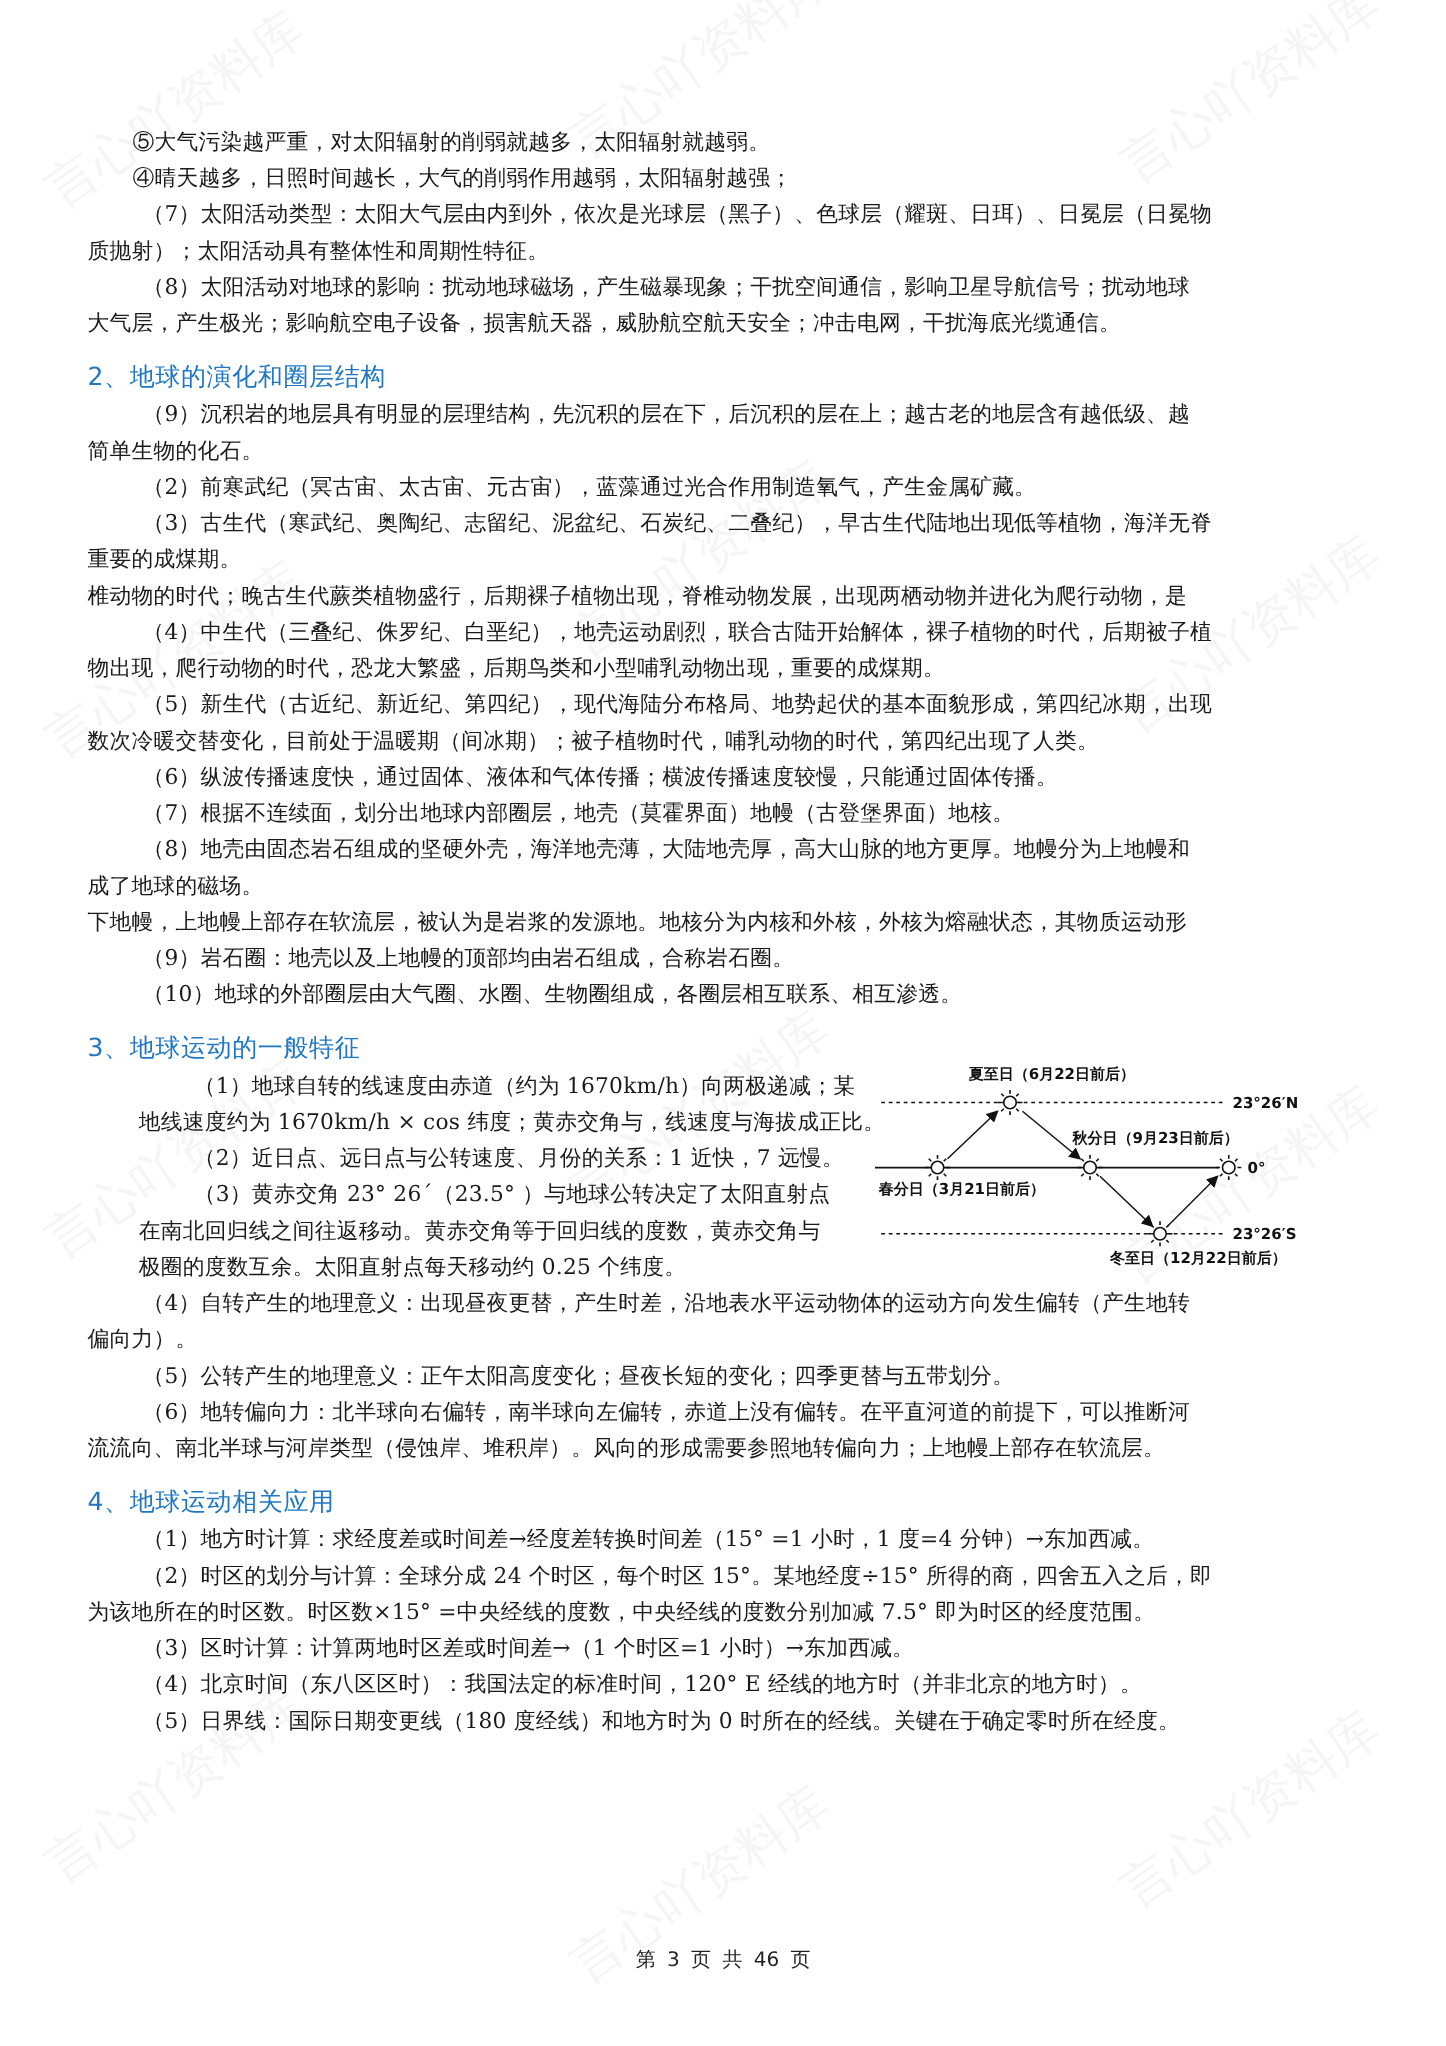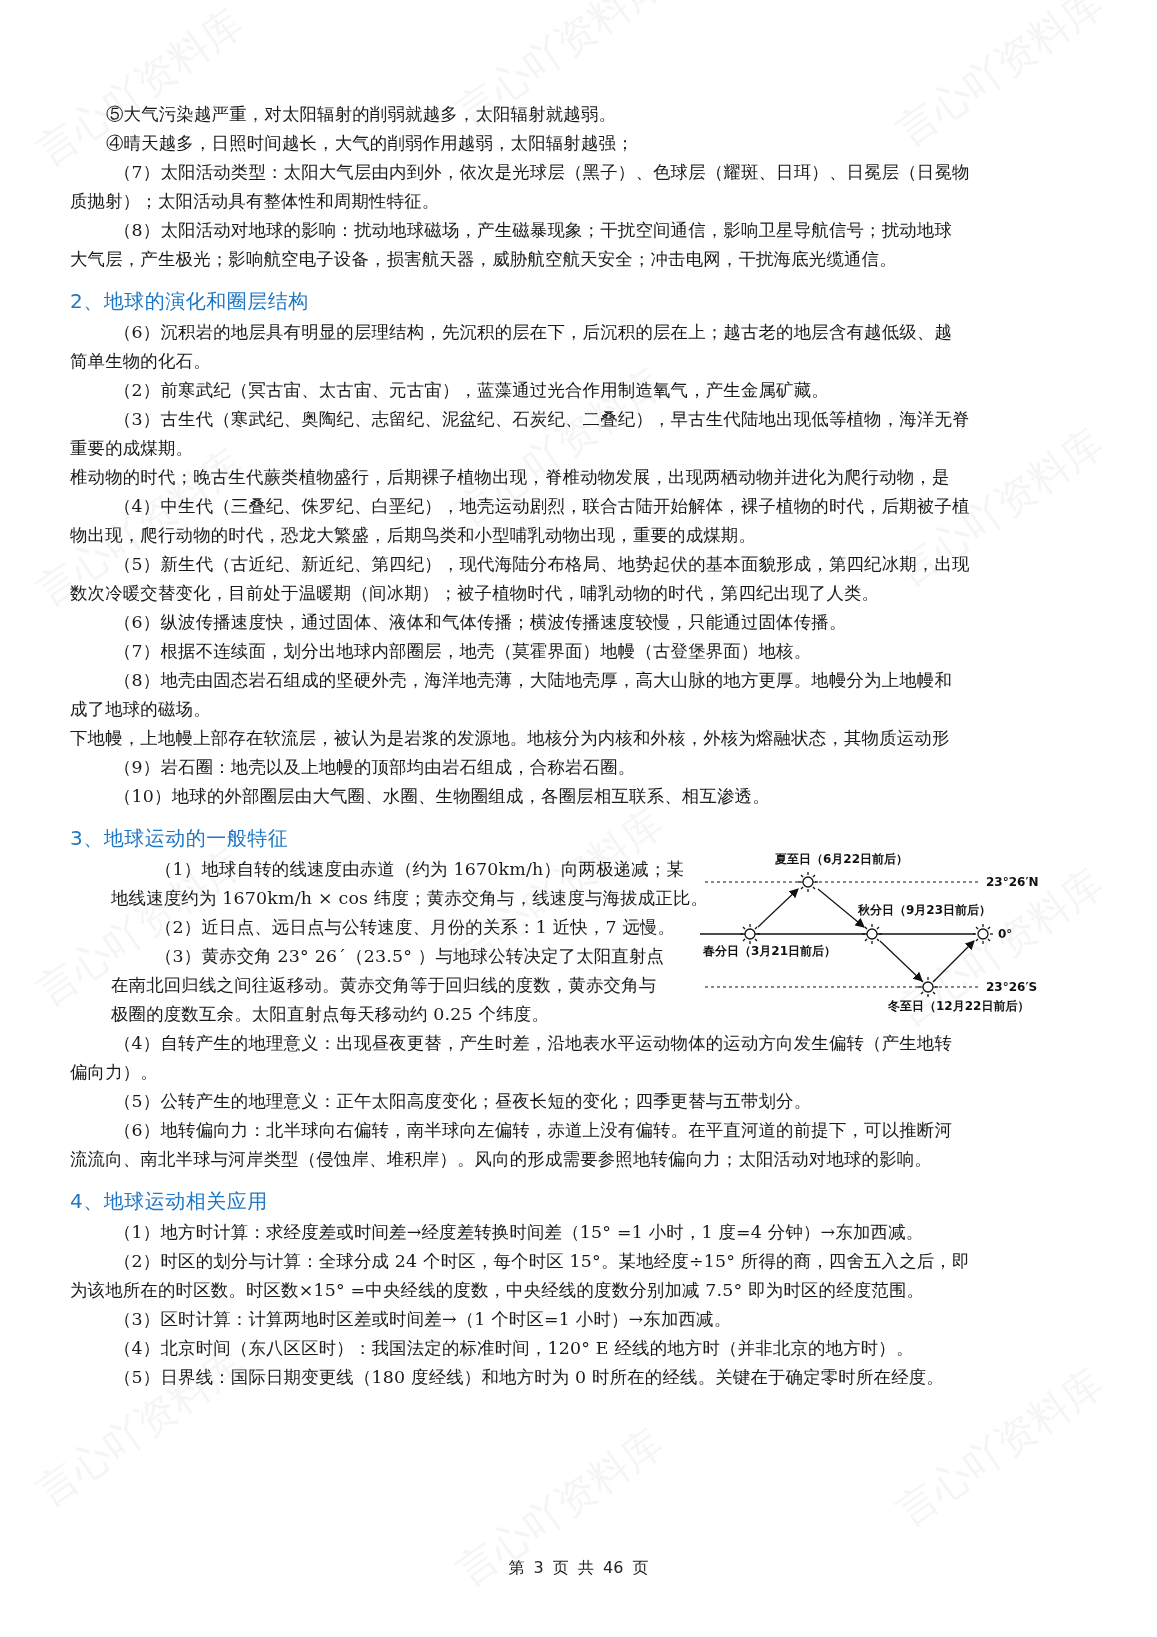--- a/index.html
+++ b/index.html
@@ -44,21 +44,21 @@
       <span class="line ind1">⑤大气污染越严重，对太阳辐射的削弱就越多，太阳辐射就越弱。</span>
       <span class="line ind1">④晴天越多，日照时间越长，大气的削弱作用越弱，太阳辐射越强；</span>
       <span class="line ind2">（7）太阳活动类型：太阳大气层由内到外，依次是光球层（黑子）、色球层（耀斑、日珥）、日冕层（日冕物</span>
       <span class="line">质抛射）；太阳活动具有整体性和周期性特征。</span>
       <span class="line ind2">（8）太阳活动对地球的影响：扰动地球磁场，产生磁暴现象；干扰空间通信，影响卫星导航信号；扰动地球</span>
       <span class="line">大气层，产生极光；影响航空电子设备，损害航天器，威胁航空航天安全；冲击电网，干扰海底光缆通信。</span>
     </div>
 
     <div>
       <div class="h">2、地球的演化和圈层结构</div>
-      <span class="line ind2">（6）沉积岩的地层具有明显的层理结构，先沉积的层在下，后沉积的层在上；越古老的地层含有越低级、越</span>
+      <span class="line ind2">（9）沉积岩的地层具有明显的层理结构，先沉积的层在下，后沉积的层在上；越古老的地层含有越低级、越</span>
       <span class="line">简单生物的化石。</span>
       <span class="line ind2">（2）前寒武纪（冥古宙、太古宙、元古宙），蓝藻通过光合作用制造氧气，产生金属矿藏。</span>
       <span class="line ind2">（3）古生代（寒武纪、奥陶纪、志留纪、泥盆纪、石炭纪、二叠纪），早古生代陆地出现低等植物，海洋无脊</span>
       <span class="line">重要的成煤期。</span>
       <span class="line">椎动物的时代；晚古生代蕨类植物盛行，后期裸子植物出现，脊椎动物发展，出现两栖动物并进化为爬行动物，是</span>
       <span class="line ind2">（4）中生代（三叠纪、侏罗纪、白垩纪），地壳运动剧烈，联合古陆开始解体，裸子植物的时代，后期被子植</span>
       <span class="line">物出现，爬行动物的时代，恐龙大繁盛，后期鸟类和小型哺乳动物出现，重要的成煤期。</span>
       <span class="line ind2">（5）新生代（古近纪、新近纪、第四纪），现代海陆分布格局、地势起伏的基本面貌形成，第四纪冰期，出现</span>
       <span class="line">数次冷暖交替变化，目前处于温暖期（间冰期）；被子植物时代，哺乳动物的时代，第四纪出现了人类。</span>
       <span class="line ind2">（6）纵波传播速度快，通过固体、液体和气体传播；横波传播速度较慢，只能通过固体传播。</span>
@@ -122,21 +122,21 @@
           <text class="diag-label" x="286" y="41">23°26′N</text>
           <text class="diag-label" x="298" y="93">0°</text>
           <text class="diag-label" x="286" y="146">23°26′S</text>
         </svg>
       </div>
 
       <span class="line ind2">（4）自转产生的地理意义：出现昼夜更替，产生时差，沿地表水平运动物体的运动方向发生偏转（产生地转</span>
       <span class="line">偏向力）。</span>
       <span class="line ind2">（5）公转产生的地理意义：正午太阳高度变化；昼夜长短的变化；四季更替与五带划分。</span>
       <span class="line ind2">（6）地转偏向力：北半球向右偏转，南半球向左偏转，赤道上没有偏转。在平直河道的前提下，可以推断河</span>
-      <span class="line">流流向、南北半球与河岸类型（侵蚀岸、堆积岸）。风向的形成需要参照地转偏向力；太阳活动对地球的影响。</span>
+      <span class="line">流流向、南北半球与河岸类型（侵蚀岸、堆积岸）。风向的形成需要参照地转偏向力；上地幔上部存在软流层。</span>
     </div>
 
     <div>
       <div class="h">4、地球运动相关应用</div>
       <span class="line ind2">（1）地方时计算：求经度差或时间差→经度差转换时间差（15° =1 小时，1 度=4 分钟）→东加西减。</span>
       <span class="line ind2">（2）时区的划分与计算：全球分成 24 个时区，每个时区 15°。某地经度÷15° 所得的商，四舍五入之后，即</span>
       <span class="line">为该地所在的时区数。时区数×15° =中央经线的度数，中央经线的度数分别加减 7.5° 即为时区的经度范围。</span>
       <span class="line ind2">（3）区时计算：计算两地时区差或时间差→（1 个时区=1 小时）→东加西减。</span>
       <span class="line ind2">（4）北京时间（东八区区时）：我国法定的标准时间，120° E 经线的地方时（并非北京的地方时）。</span>
       <span class="line ind2">（5）日界线：国际日期变更线（180 度经线）和地方时为 0 时所在的经线。关键在于确定零时所在经度。</span>

